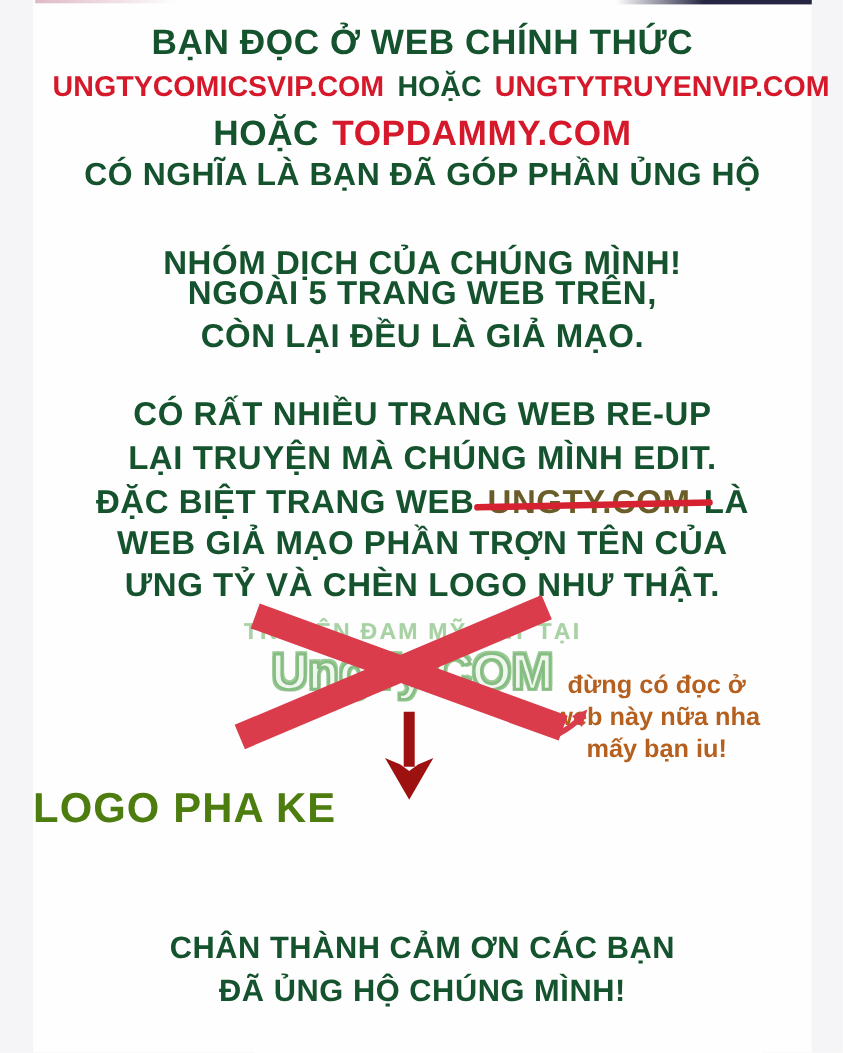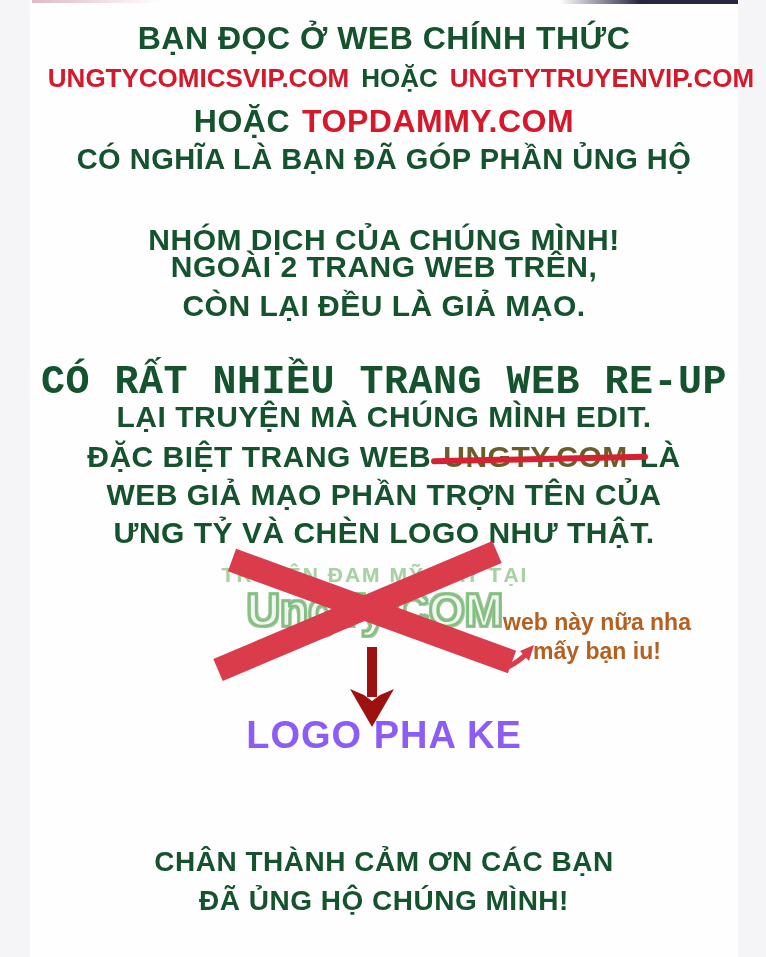--- a/index.html
+++ b/index.html
@@ -81,25 +81,24 @@
     font-weight: bold;
     font-size: 23px;
     line-height: 29px;
     color: #b5601f;
     white-space: nowrap;
   }
   .fake-label {
     position: absolute;
     left: 30px; top: 714px;
     width: 708px;
-    text-align: center;
     font-weight: bold;
     font-size: 38px;
     letter-spacing: 1px;
-    color: #8b5cf6;
+    color: #4d7c0f;
     white-space: nowrap;
   }
   svg.deco { position: absolute; left: 190px; top: 535px; }
 </style>
 </head>
 <body>
 
 <div class="panel"></div>
 <div class="edge-artifact-left"></div>
 <div class="edge-artifact-right"></div>
@@ -110,39 +109,40 @@
   <span class="red">UNGTYCOMICSVIP.COM</span><span class="sp"></span><span class="blue">HOẶC</span><span class="sp"></span><span class="red">UNGTYTRUYENVIP.COM</span>
 </div>
 
 <div class="txtline" style="top:103px; font-size:32px;">
   <span class="blue">HOẶC</span><span class="sp"></span><span class="red">TOPDAMMY.COM</span>
 </div>
 
 <div class="txtline blue" style="top:143px; font-size:29px;">CÓ NGHĨA LÀ BẠN ĐÃ GÓP PHẦN ỦNG HỘ</div>
 <div class="txtline blue" style="top:183px; font-size:30px;margin-top:40px;">NHÓM DỊCH CỦA CHÚNG MÌNH!</div>
 
-<div class="txtline blue" style="top:250px; font-size:30px;">NGOÀI 2 TRANG WEB TRÊN,</div>
+<div class="txtline blue" style="top:250px; font-size:30px;">NGOÀI 5 TRANG WEB TRÊN,</div>
 <div class="txtline blue" style="top:289px; font-size:30px;">CÒN LẠI ĐỀU LÀ GIẢ MẠO.</div>
 
-<div class="txtline blue" style="top:360px; font-size:40px;font-family:Liberation Mono, monospace;">CÓ RẤT NHIỀU TRANG WEB RE-UP</div>
+<div class="txtline blue" style="top:360px; font-size:30px;">CÓ RẤT NHIỀU TRANG WEB RE-UP</div>
 <div class="txtline blue" style="top:400px; font-size:30px;">LẠI TRUYỆN MÀ CHÚNG MÌNH EDIT.</div>
 
 <div class="txtline" style="top:440px; font-size:30px;">
   <span class="blue">ĐẶC BIỆT TRANG WEB</span><span class="sp"></span><span class="fake-url"><span>UNGTY.COM</span><span class="strike-bar"></span></span><span class="sp"></span><span class="blue">LÀ</span>
 </div>
 
 <div class="txtline blue" style="top:478px; font-size:30px;">WEB GIẢ MẠO PHẦN TRỢN TÊN CỦA</div>
 <div class="txtline blue" style="top:516px; font-size:30px;">ƯNG TỶ VÀ CHÈN LOGO NHƯ THẬT.</div>
 
 <div class="logo-block">
   <div class="logo-tagline">TRUYỆN ĐAM MỸ HAY TẠI</div>
   <div class="logo-site">UngTy.COM</div>
 </div>
 
 <div class="note-block">
+  <div>đừng có đọc ở</div>
   <div>web này nữa nha</div>
   <div>mấy bạn iu!</div>
 </div>
 
 <svg class="deco" width="380" height="210" viewBox="0 0 380 210">
 
   <line x1="42" y1="25" x2="322" y2="127" stroke="#da3c4c" stroke-width="24"></line>
 
   <line x1="307" y1="17" x2="28" y2="135" stroke="#da3c4c" stroke-width="24"></line>
 

